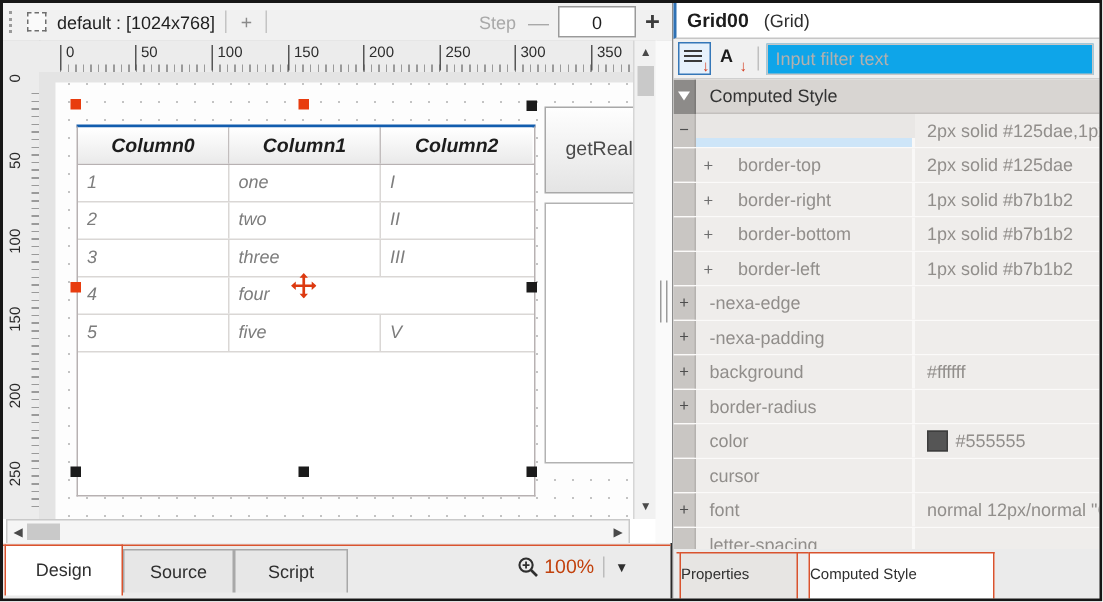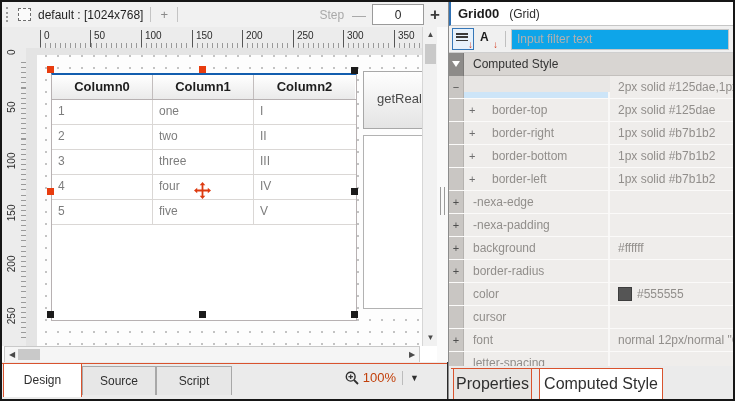--- a/index.html
+++ b/index.html
@@ -35,23 +35,23 @@
   .vruler .ticks{position:absolute;top:14px;right:0;height:276px;width:5px;
     background:repeating-linear-gradient(to bottom,#9a9a9a 0 1px,transparent 1px 5.1px);}
   .vlabel{position:absolute;left:-3px;width:24px;text-align:right;font-size:10px;color:#2c2c2c;
           transform:rotate(-90deg);transform-origin:center;}
   .viewport{left:26px;top:48px;width:396px;height:298px;background:#e4e4e4;overflow:hidden;}
   .form{position:absolute;left:11px;top:7px;width:385px;height:291px;background:#fdfdfd;
         background-image:radial-gradient(#c3c3c3 0.8px,transparent 0.9px);
         background-size:12px 12px;background-position:3px 7px;}
 
   
-  .gridctl{position:absolute;left:14px;top:18px;width:304px;height:245px;background:#fff;
+  .gridctl{position:absolute;left:14px;top:28px;width:304px;height:245px;background:#fff;
            border-top:2px solid #125dae;border-right:1px solid #b7b1b2;
-           border-bottom:1px solid #b7b1b2;border-left:1px solid #b7b1b2;}
+           border-bottom:1px solid #b7b1b2;border-left:1px solid #b7b1b2;font-style:italic;}
   .g-header{display:flex;height:24px;border-bottom:1px solid #b7b1b2;}
   .g-hcell{width:101px;box-sizing:border-box;border-right:1px solid #c2bdbd;
            background:linear-gradient(#ffffff,#eaeaea);
            font-size:13px;font-weight:bold;color:#1d1d1d;text-align:center;line-height:23px;}
   .g-hcell:last-child{border-right:none;}
   .g-row{display:flex;height:24px;border-bottom:1px solid #dad7d5;}
   .g-cell{width:101px;box-sizing:border-box;border-right:1px solid #dad7d5;
           font-size:12px;color:#7d7d7d;padding:0 0 0 6px;line-height:23px;overflow:hidden;}
   .g-cell:last-child{border-right:none;}
 
@@ -127,21 +127,21 @@
   .pname .expander{display:inline-block;width:14px;color:#6e6e6e;font-size:11px;}
   .pname.nested{padding-left:5px;}
   .pname.nested .namet{padding-left:9px;}
   .pvalue{flex:1;background:#efedeb;font-size:12px;color:#918e8b;line-height:22px;
           padding-left:8px;white-space:nowrap;overflow:hidden;display:flex;align-items:center;}
   .swatch{display:inline-block;width:12px;height:12px;background:#555555;border:1px solid #3d3d3d;margin-right:5px;}
 
   .rtabs{position:absolute;left:0;top:364px;width:100%;height:33px;background:#ebebeb;}
   .rtabs .redline{position:absolute;left:2px;top:2px;width:212px;height:1px;background:#d9532e;}
   .rtab{position:absolute;top:2px;height:31px;box-sizing:border-box;border:1px solid #d9532e;border-bottom:none;
-        font-size:16px;color:#2f2f2f;text-align:center;line-height:29px;background:#e7e5e3;}
+        font-size:10px;color:#2f2f2f;line-height:29px;background:#e7e5e3;}
   .rtab.active{background:#fff;}
 </style>
 </head>
 <body>
 
 <div class="app">
 
   <div class="abs toolbar">
     <span class="grip"></span>
     <span class="dash-square"></span>
@@ -201,21 +201,20 @@
           <div class="g-cell">II</div>
         </div>
         <div class="g-row">
           <div class="g-cell">3</div>
           <div class="g-cell">three</div>
           <div class="g-cell">III</div>
         </div>
         <div class="g-row">
           <div class="g-cell">4</div>
           <div class="g-cell">four</div>
-          <div class="g-cell">IV</div>
         </div>
         <div class="g-row">
           <div class="g-cell">5</div>
           <div class="g-cell">five</div>
           <div class="g-cell">V</div>
         </div>
       </div>
 
       <svg class="movecur" viewBox="0 0 17 17">
         <path fill="#dd3a10" d="M8.5 0 L11.3 3.2 H9.4 V7.6 H13.8 V5.7 L17 8.5 L13.8 11.3 V9.4 H9.4 V13.8 H11.3 L8.5 17 L5.7 13.8 H7.6 V9.4 H3.2 V11.3 L0 8.5 L3.2 5.7 V7.6 H7.6 V3.2 H5.7 Z"></path>

